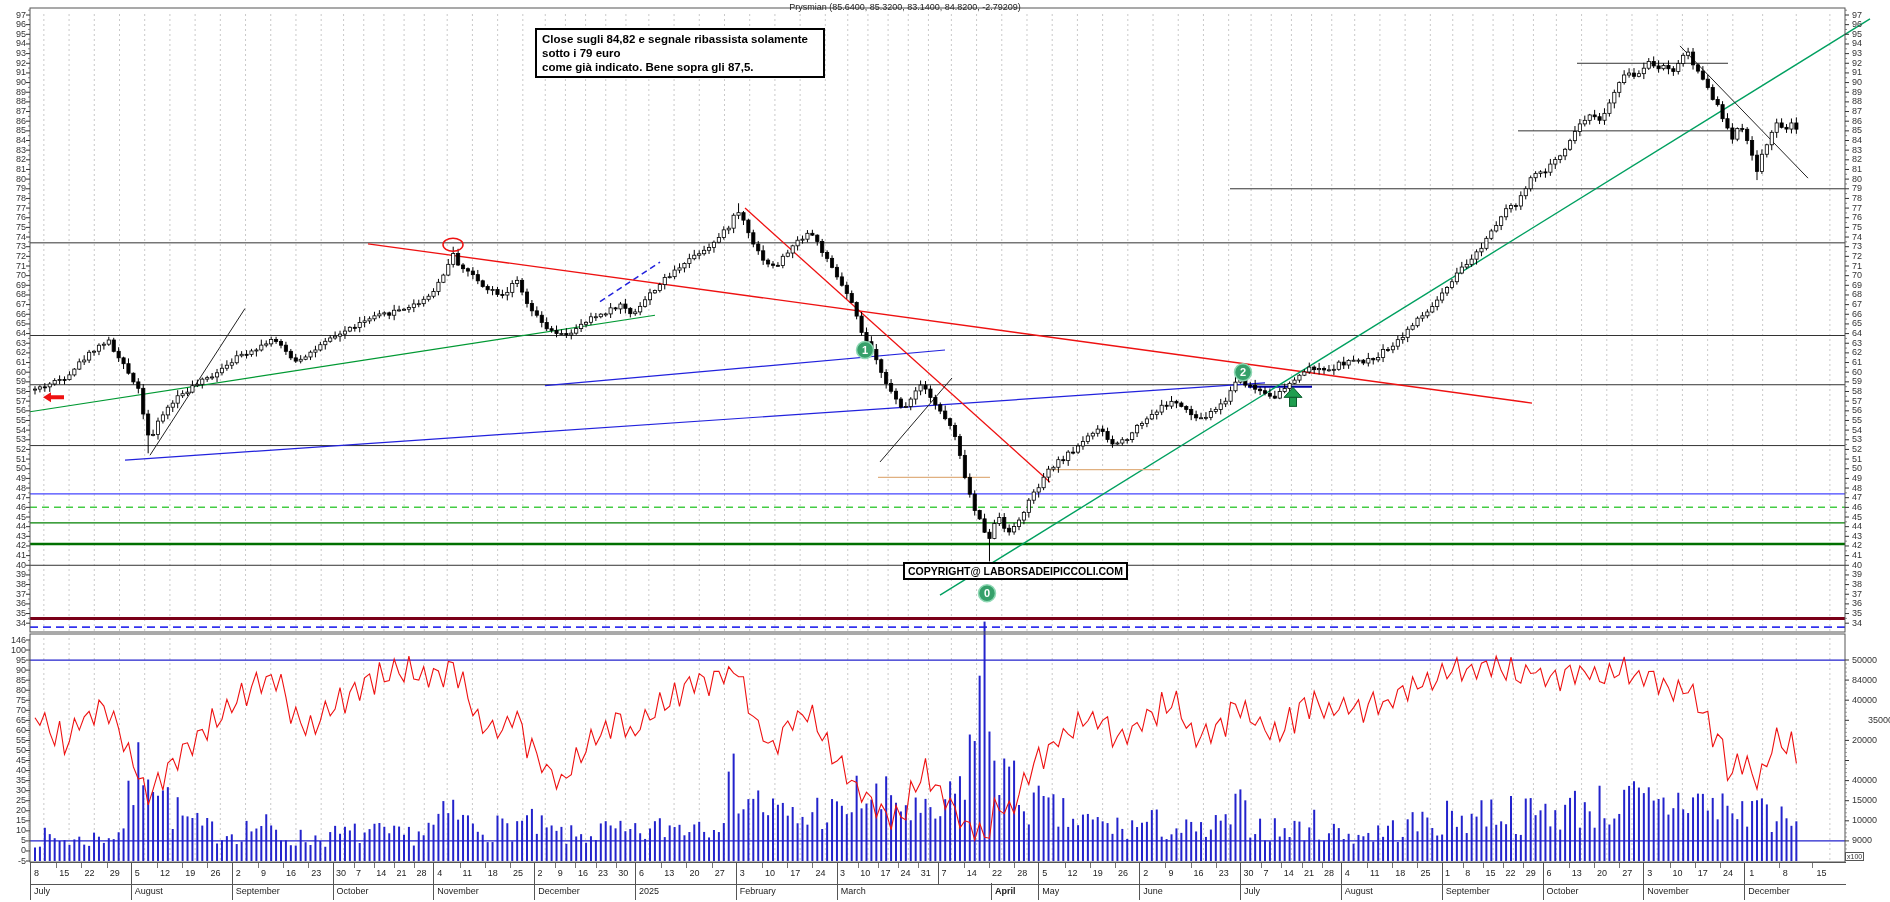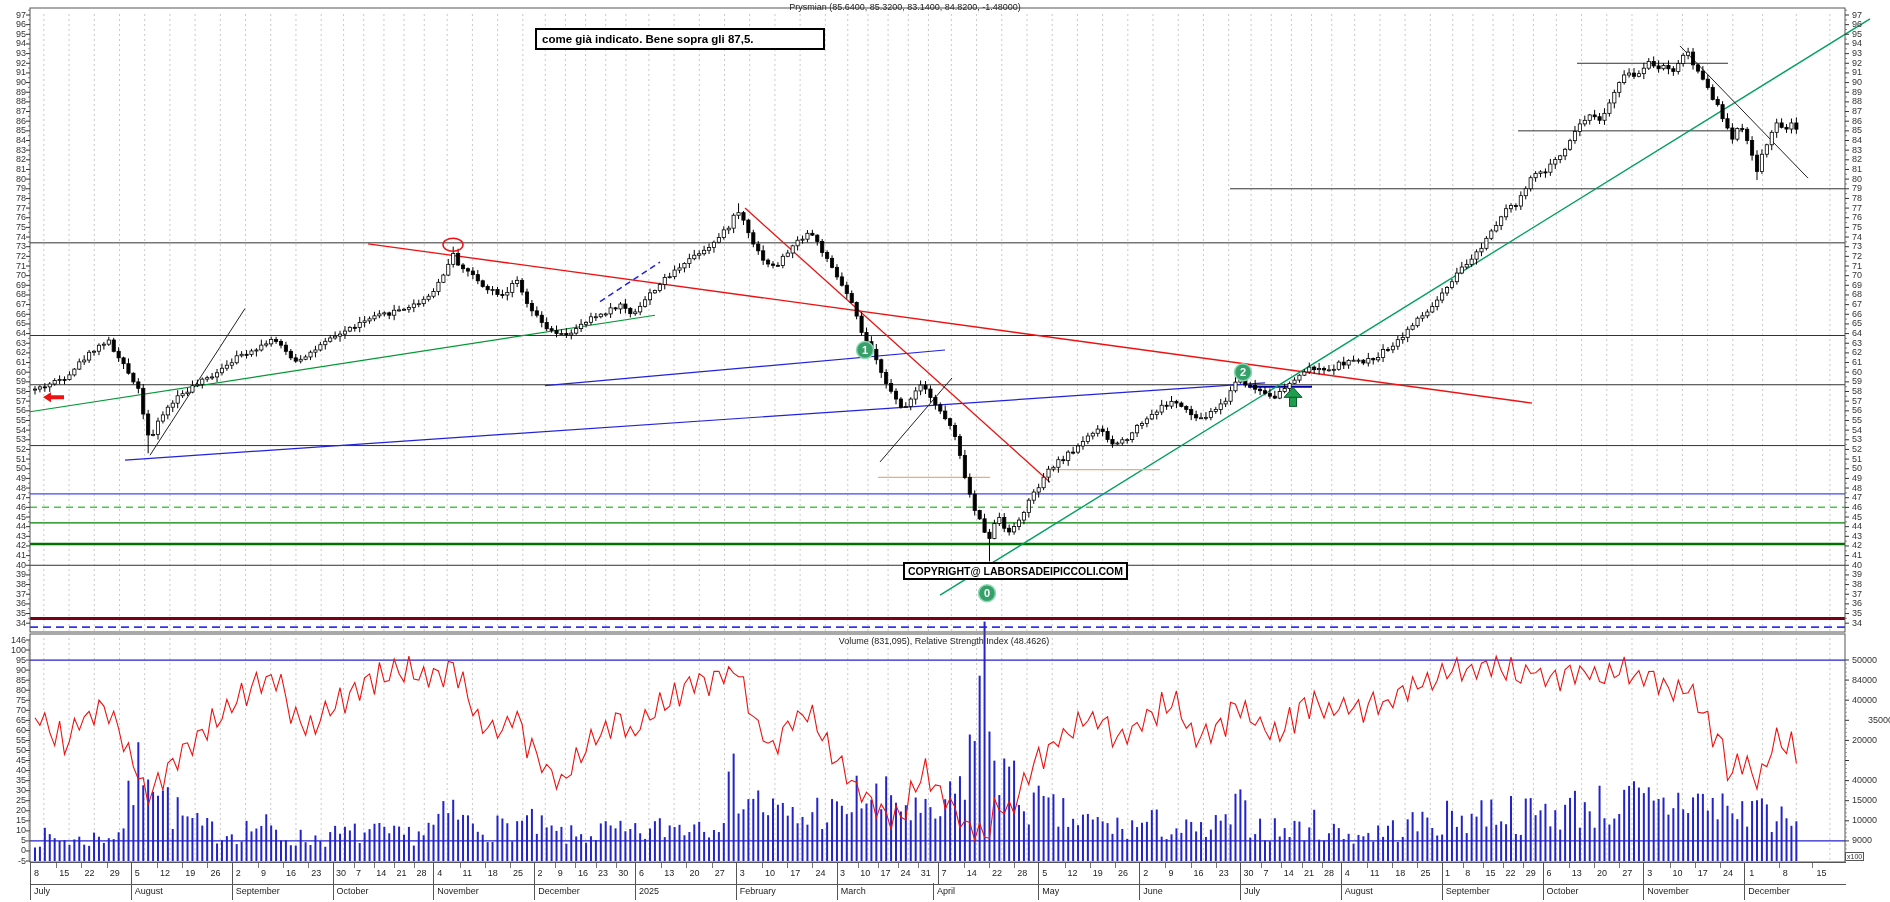--- a/index.html
+++ b/index.html
@@ -22,23 +22,24 @@
   .m-row2{position:absolute;top:21px;height:17px;border-left:1px solid #555;}
   .wk-num{position:absolute;top:5px;font-size:9px;color:#222;}
   .wk-tick{position:absolute;top:0;width:1px;height:5px;background:#777;}
   .m-name{position:absolute;left:3px;top:3px;font-size:9px;color:#222;white-space:nowrap;}
   svg text{font-family:"Liberation Sans",sans-serif;}
 </style>
 </head>
 <body>
 
 <div class="chart-root">
-  <div class="chart-title">Prysmian (85.6400, 85.3200, 83.1400, 84.8200, -1.48000)</div>
+  <div class="chart-title">Prysmian (85.6400, 85.3200, 83.1400, 84.8200, -2.79209)</div>
 
   <div class="annotation-box">
+    <div>Close sugli 84,82 e segnale ribassista solamente sotto i 79 euro</div>
     <div>come già indicato. Bene sopra gli 87,5.</div>
   </div>
 
   <svg id="chart-svg" width="1890" height="902" viewBox="0 0 1890 902">
       <g>
         <line x1="43.864583333333336" y1="14" x2="43.864583333333336" y2="632" stroke="#c9c9c9" stroke-width="1" stroke-dasharray="2,3"></line>
         <line x1="43.864583333333336" y1="638" x2="43.864583333333336" y2="862" stroke="#c9c9c9" stroke-width="1" stroke-dasharray="2,3"></line>
         <line x1="69.07291666666666" y1="14" x2="69.07291666666666" y2="632" stroke="#c9c9c9" stroke-width="1" stroke-dasharray="2,3"></line>
         <line x1="69.07291666666666" y1="638" x2="69.07291666666666" y2="862" stroke="#c9c9c9" stroke-width="1" stroke-dasharray="2,3"></line>
         <line x1="94.28124999999999" y1="14" x2="94.28124999999999" y2="632" stroke="#c9c9c9" stroke-width="1" stroke-dasharray="2,3"></line>
@@ -1738,21 +1739,20 @@
         <line x1="1845" y1="680.1" x2="1849" y2="680.1" stroke="#333" stroke-width="1"></line>
         <line x1="1845" y1="676.0799999999999" x2="1847" y2="676.0799999999999" stroke="#777" stroke-width="0.7"></line>
         <line x1="1845" y1="672.06" x2="1847" y2="672.06" stroke="#777" stroke-width="0.7"></line>
         <line x1="1845" y1="668.04" x2="1847" y2="668.04" stroke="#777" stroke-width="0.7"></line>
         <line x1="1845" y1="664.02" x2="1847" y2="664.02" stroke="#777" stroke-width="0.7"></line>
         <line x1="1845" y1="660" x2="1849" y2="660" stroke="#333" stroke-width="1"></line>
       </g>
     </svg>
 
   <div class="copyright-box">COPYRIGHT@ LABORSADEIPICCOLI.COM</div>
-  <div class="vol-title">Volume (831,095), Relative Strength Index (48.4626)</div>
   <div class="x100-box">x100</div>
 
   <div id="labels">
       <div class="axis-label alab-r" style="left: 2px; top: 618.702px; width: 24px;">34</div>
       <div class="axis-label " style="left: 1852px; top: 618.702px;">34</div>
       <div class="axis-label alab-r" style="left: 2px; top: 609.048px; width: 24px;">35</div>
       <div class="axis-label " style="left: 1852px; top: 609.048px;">35</div>
       <div class="axis-label alab-r" style="left: 2px; top: 599.394px; width: 24px;">36</div>
       <div class="axis-label " style="left: 1852px; top: 599.394px;">36</div>
       <div class="axis-label alab-r" style="left: 2px; top: 589.74px; width: 24px;">37</div>
@@ -2028,21 +2028,21 @@
       </div>
       <div class="m-cell" style="left: 907.5px; width: 100.833px;">
         <span class="wk-num" style="left: 3.025px;">7</span>
         <span class="wk-num" style="left: 28.2333px;">14</span>
         <span class="wk-tick" style="left: 25.2083px;"></span>
         <span class="wk-num" style="left: 53.4417px;">22</span>
         <span class="wk-tick" style="left: 50.4167px;"></span>
         <span class="wk-num" style="left: 78.65px;">28</span>
         <span class="wk-tick" style="left: 75.625px;"></span>
       </div>
-      <div class="m-row2" style="left: 903px; width: 100.833px;">
+      <div class="m-row2" style="left: 961px; width: 100.833px; font-weight: bold;">
         <span class="m-name">April</span>
       </div>
       <div class="m-cell" style="left: 1008.33px; width: 100.833px;">
         <span class="wk-num" style="left: 3.025px;">5</span>
         <span class="wk-num" style="left: 28.2333px;">12</span>
         <span class="wk-tick" style="left: 25.2083px;"></span>
         <span class="wk-num" style="left: 53.4417px;">19</span>
         <span class="wk-tick" style="left: 50.4167px;"></span>
         <span class="wk-num" style="left: 78.65px;">26</span>
         <span class="wk-tick" style="left: 75.625px;"></span>

